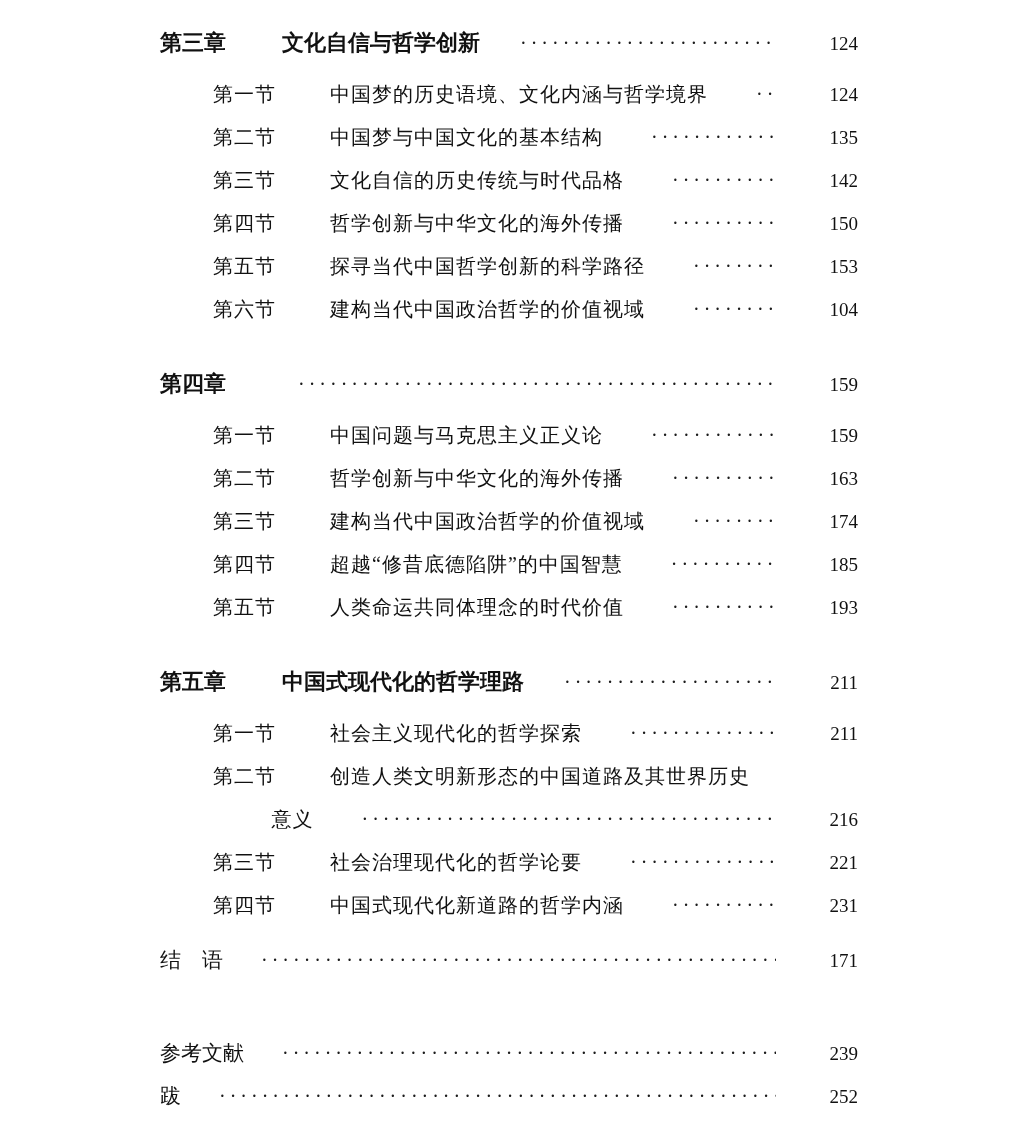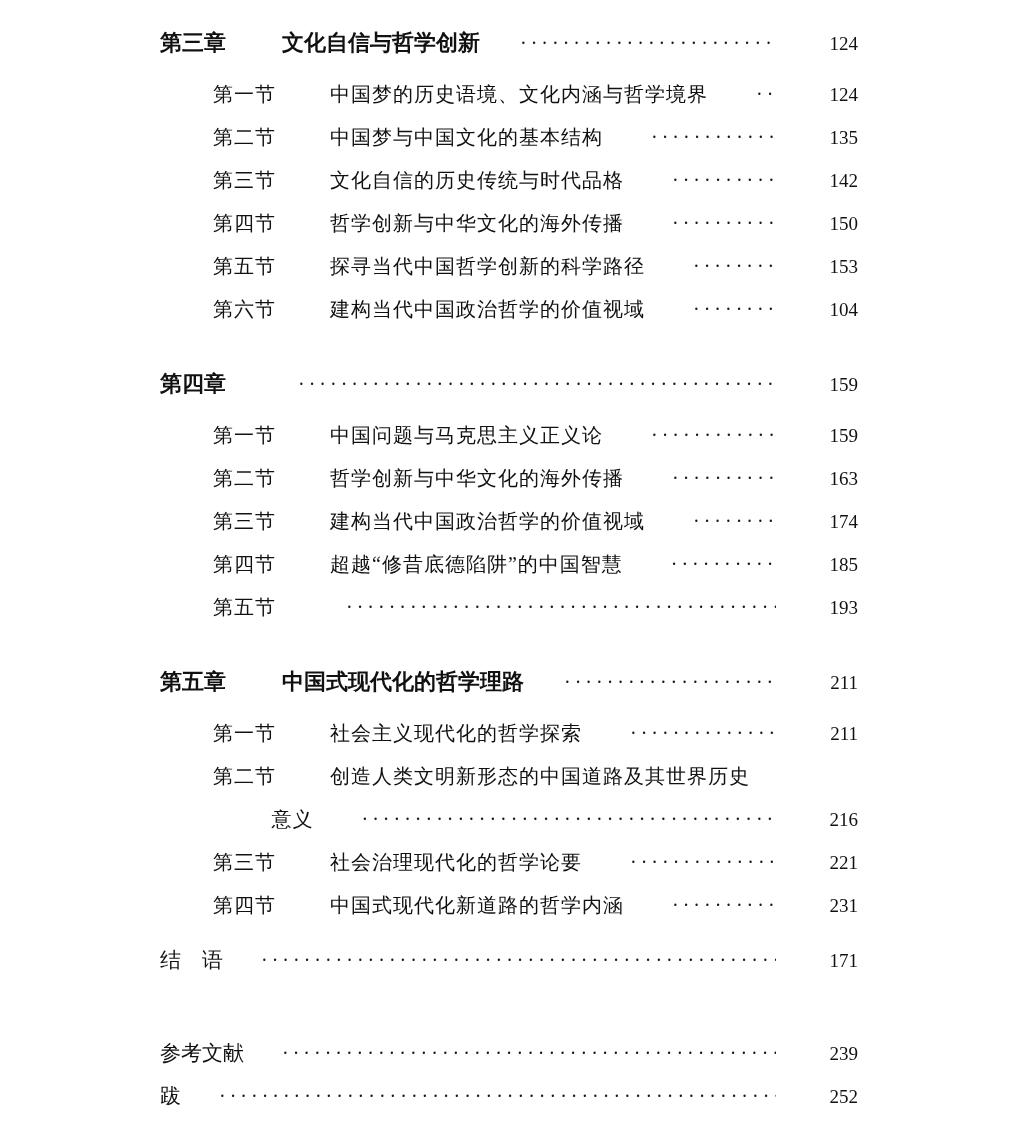--- a/index.html
+++ b/index.html
@@ -153,20 +153,21 @@
     <span class="pg">174</span>
   </div>
   <div class="row sec">
     <span class="lbl">第四节</span>
     <span class="ttl">超越“修昔底德陷阱”的中国智慧</span>
     <span class="leader gap-lead"></span>
     <span class="pg">185</span>
   </div>
   <div class="row sec">
     <span class="lbl">第五节</span>
+    <span class="ttl">人类命运共同体理念的时代价值</span>
     <span class="leader gap-lead"></span>
     <span class="pg">193</span>
   </div>
 
   <div class="row ch">
     <span class="lbl">第五章</span>
     <span class="ttl">中国式现代化的哲学理路</span>
     <span class="leader"></span>
     <span class="pg">211</span>
   </div>

